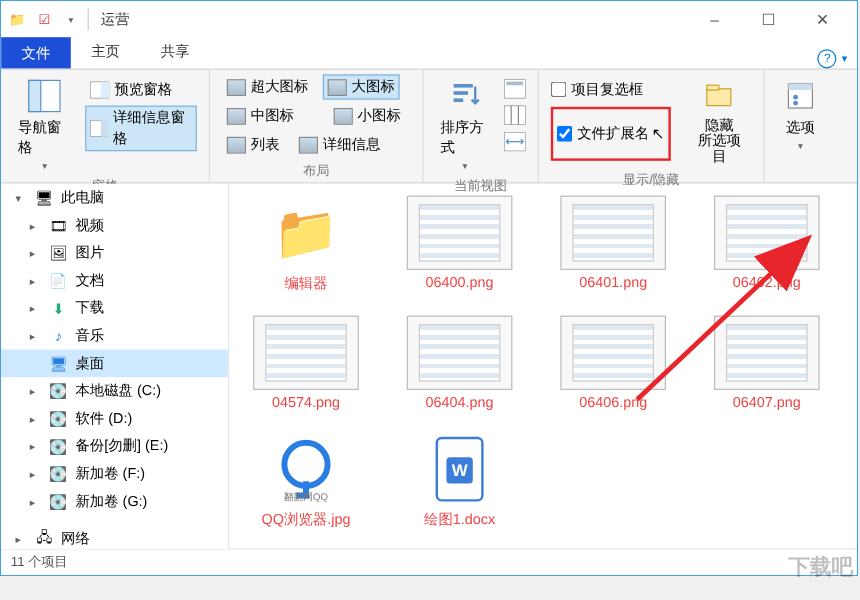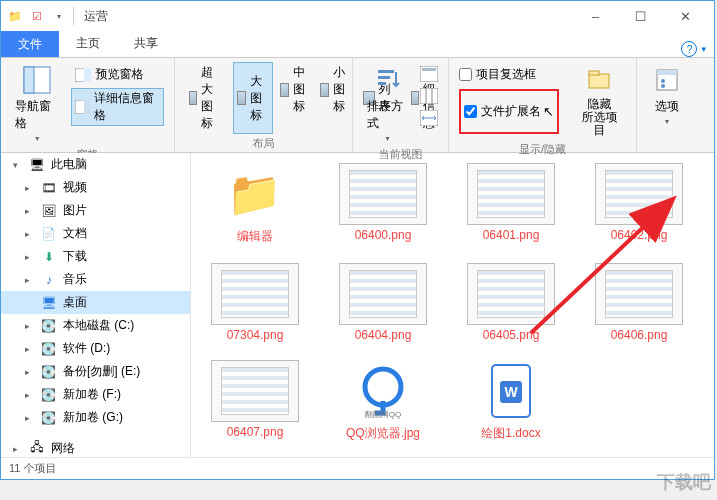--- a/index.html
+++ b/index.html
@@ -11,21 +11,21 @@
 .titlebar .qat { display: flex; align-items: center; gap: 6px; }
 .qat-icon { width: 16px; height: 16px; display: flex; align-items: center; justify-content: center; font-size: 11px; }
 .titlebar .divider { width: 1px; height: 18px; background: #ccc; margin: 0 6px; }
 .title-text { font-size: 12px; color: #333; margin-left: 4px; }
 .win-controls { margin-left: auto; display: flex; }
 .win-btn { width: 45px; height: 28px; display: flex; align-items: center; justify-content: center; font-size: 13px; color: #555; cursor: pointer; }
 
 
 .tabs-row { height: 26px; display: flex; align-items: flex-end; background: #fff; position: relative; }
 .tab { padding: 4px 16px; font-size: 12px; color: #333; cursor: pointer; border: 1px solid transparent; }
-.tab.file { background: #3b82f6; color: #fff; height: 26px; display: flex; align-items: center; }
+.tab.file { background: #1d4ed8; color: #fff; height: 26px; display: flex; align-items: center; }
 .tab.active { background: #f5f5f5; border: 1px solid #ccc; border-bottom: 1px solid #f5f5f5; position: relative; top: 1px; }
 .help-btn { margin-left: auto; margin-right: 8px; font-size: 12px; color: #0078d7; display: flex; align-items: center; gap: 4px; }
 .help-circle { width: 16px; height: 16px; border-radius: 50%; border: 1px solid #0078d7; display: flex; align-items: center; justify-content: center; font-size: 10px; }
 
 
 .ribbon { height: 96px; background: #f5f5f5; border-top: 1px solid #ccc; border-bottom: 1px solid #ccc; display: flex; }
 .ribbon-group { border-right: 1px solid #ddd; padding: 4px 10px 2px; display: flex; flex-direction: column; }
 .ribbon-group-content { flex: 1; display: flex; gap: 8px; align-items: flex-start; }
 .ribbon-group-label { text-align: center; font-size: 11px; color: #777; padding-top: 2px; }
 .big-btn { display: flex; flex-direction: column; align-items: center; gap: 2px; font-size: 12px; padding: 2px 4px; cursor: pointer; }
@@ -57,21 +57,21 @@
 .thumb.qq { border: none; background: none; }
 .thumb-inner { width: 80%; height: 80%; background: repeating-linear-gradient(#dfe8f0 0 4px, #fff 4px 8px); border: 1px solid #ccc; }
 .file-label { font-size: 12px; color: #ef4444; text-align: center; word-break: break-all; }
 
 
 .red-arrow { position: absolute; left: 330px; top: 40px; width: 160px; height: 150px; pointer-events: none; }
 
 
 .statusbar { height: 22px; border-top: 1px solid #e5e5e5; display: flex; align-items: center; padding: 0 8px; font-size: 11px; color: #555; background: #fff; }
 
-.watermark { position: absolute; right: 6px; bottom: 6px; font-size: 18px; font-weight: bold; color: rgba(0,0,0,0.25); font-family: "SimSun"; }
+.watermark { position: absolute; right: 6px; bottom: 16px; font-size: 18px; font-weight: bold; color: rgba(0,0,0,0.25); font-family: "SimSun"; }
 
 svg { display: block; }
 </style>
 </head>
 <body>
 
 <div class="window">
 
   <div class="titlebar">
     <div class="qat">
@@ -126,32 +126,32 @@
                 <rect x="9" width="7" height="14" fill="#cde"></rect>
               </svg>
             <span>详细信息窗格</span>
           </div>
         </div>
       </div>
       <div class="ribbon-group-label">窗格</div>
     </div>
 
     <div class="ribbon-group" style="width:178px">
-      <div class="ribbon-group-content" style="flex-direction:row;gap:3px">
+      <div class="ribbon-group-content" style="flex-direction:column;gap:3px">
         <div style="display:flex;gap:8px">
           <div class="opt-row">
               <div class="mini-icon"></div>
               <span>超大图标</span>
             </div>
           <div class="opt-row selected">
               <div class="mini-icon"></div>
               <span>大图标</span>
             </div>
         </div>
-        <div style="display:flex;gap:0">
+        <div style="display:flex;gap:25px">
           <div class="opt-row">
               <div class="mini-icon"></div>
               <span>中图标</span>
             </div>
           <div class="opt-row">
               <div class="mini-icon"></div>
               <span>小图标</span>
             </div>
         </div>
         <div style="display:flex;gap:8px">
@@ -340,33 +340,27 @@
           <div class="file-item">
             <div class="thumb">
               <div class="thumb-inner"></div>
             </div>
             <div class="file-label">06402.png</div>
           </div>
           <div class="file-item">
             <div class="thumb">
               <div class="thumb-inner"></div>
             </div>
-            <div class="file-label">07304.png</div>
+            <div class="file-label">04574.png</div>
           </div>
           <div class="file-item">
             <div class="thumb">
               <div class="thumb-inner"></div>
             </div>
             <div class="file-label">06404.png</div>
-          </div>
-          <div class="file-item">
-            <div class="thumb">
-              <div class="thumb-inner"></div>
-            </div>
-            <div class="file-label">06405.png</div>
           </div>
           <div class="file-item">
             <div class="thumb">
               <div class="thumb-inner"></div>
             </div>
             <div class="file-label">06406.png</div>
           </div>
           <div class="file-item">
             <div class="thumb">
               <div class="thumb-inner"></div>

